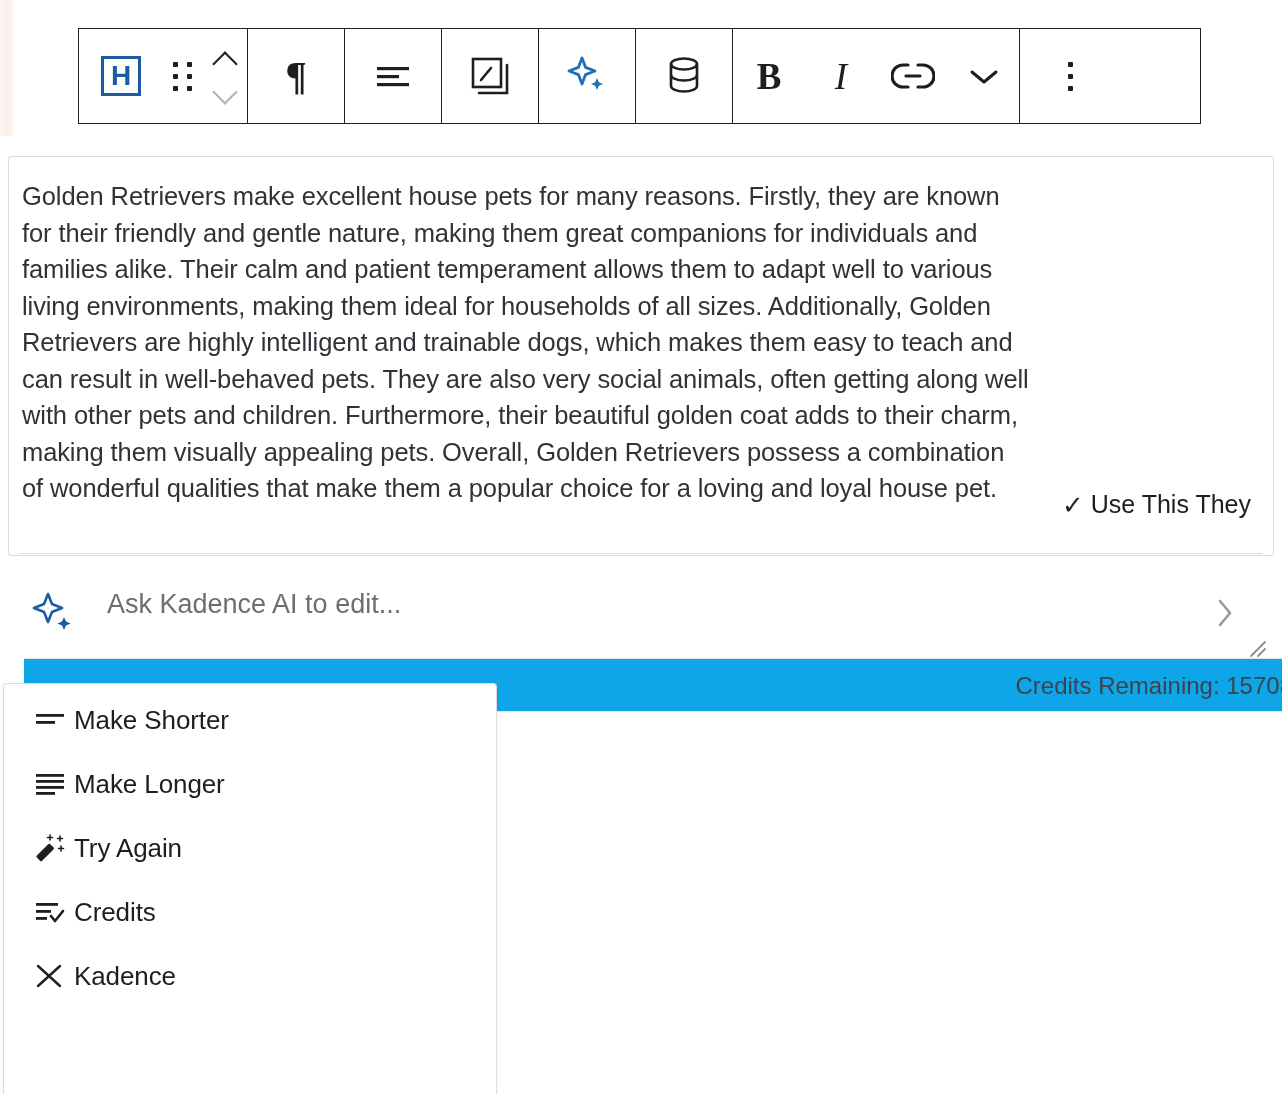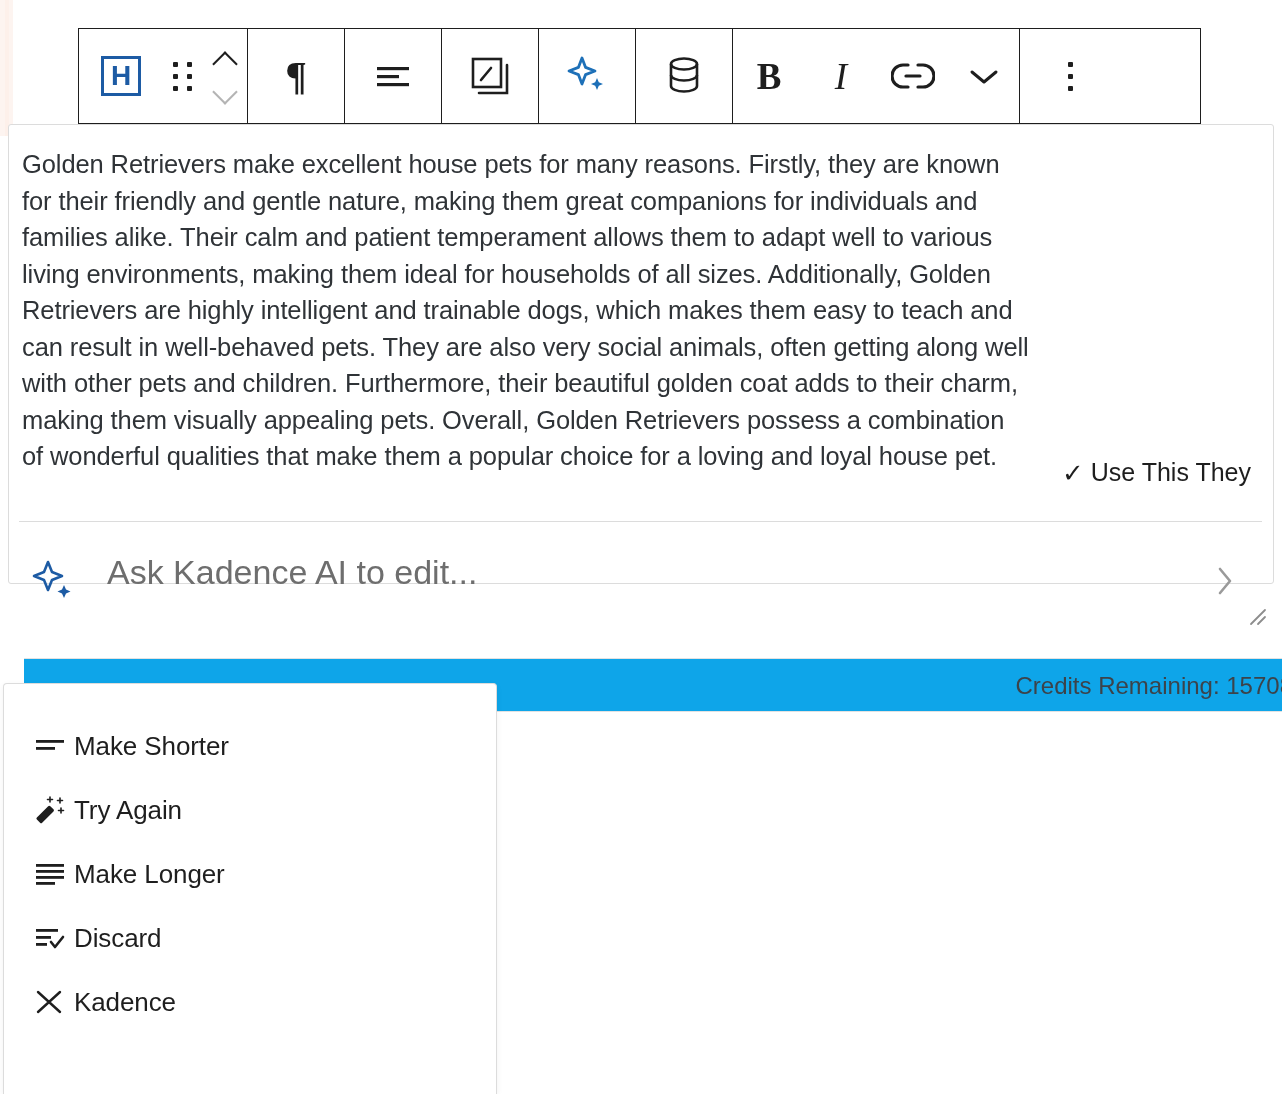--- a/index.html
+++ b/index.html
@@ -71,21 +71,21 @@
 
   .pilcrow { font-size: 40px; line-height: 1; font-family: "Liberation Serif", serif; font-weight: 700; }
   .bold-b  { font-size: 37px; font-weight: 700; line-height: 1; font-family: "Liberation Serif", serif; }
   .ital-i  { font-size: 37px; font-style: italic; line-height: 1; font-family: "Liberation Serif", serif; }
 
   .kebab { display: flex; flex-direction: column; gap: 7px; }
   .kebab i { width: 5px; height: 5px; background: #1e1e1e; border-radius: 1px; display: block; }
 
   
   .content-panel {
-    position: absolute; left: 8px; top: 124px; width: 1266px; height: 460px;
+    position: absolute; left: 8px; top: 156px; width: 1266px; height: 400px;
     background: #ffffff;
     border: 1px solid #dcdcdc;
     border-radius: 3px;
   }
   .gen-text {
     position: absolute; left: 13px; top: 21px; width: 1010px;
     font-size: 25.5px; line-height: 36.5px; color: #2f3337;
     letter-spacing: -0.1px;
   }
   .use-copy {
@@ -102,21 +102,21 @@
 
   .ask-row {
     position: absolute; left: 0; top: 397px; width: 100%; height: 108px;
   }
   .spark-icon {
     position: absolute; left: 22px; top: 36px; width: 46px; height: 46px;
   }
   .ask-input {
     position: absolute; left: 98px; top: 18px; width: 1080px; height: 64px;
     border: none; outline: none; background: transparent;
-    font-size: 34px; color: #1e1e1e;
+    font-size: 27px; color: #1e1e1e;
     font-family: "Liberation Sans", sans-serif;
   }
   .ask-input::placeholder { color: #6e6e6e; }
   .submit-chevron {
     position: absolute; right: 36px; top: 42px;
     width: 24px; height: 34px; cursor: pointer;
     background: none; border: none; color: #9a9a9a;
   }
   .resize-grip {
     position: absolute; right: 6px; bottom: 4px; width: 22px; height: 22px; color: #8d8d8d;
@@ -133,21 +133,21 @@
   }
 
   
   .dropdown {
     position: absolute; left: 3px; top: 683px; width: 494px; height: 411px;
     background: #ffffff;
     border: 1px solid #dcdcdc;
     border-bottom: none;
     border-radius: 4px 4px 0 0;
     box-shadow: 0 2px 6px rgba(0,0,0,0.06);
-    padding-top: 30px;
+    padding-top: 4px;
   }
   .menu-item {
     display: flex; align-items: center; height: 64px;
     padding: 0 26px 0 30px; cursor: pointer; position: relative;
     background: none; border: none; width: 100%; text-align: left;
     font-family: "Liberation Sans", sans-serif;
   }
   .menu-item .mi-ico {
     width: 40px; min-width: 40px; height: 34px; display: flex; align-items: center;
     color: #1e1e1e;
@@ -323,52 +323,52 @@
         <svg width="34" height="24" viewBox="0 0 34 24">
           <rect x="2" y="6" width="28" height="2.8" fill="currentColor"></rect>
           <rect x="2" y="13" width="19" height="2.8" fill="currentColor"></rect>
         </svg>
       </span>
       <span class="mi-label">Make Shorter</span>
     </button>
 
     <button class="menu-item">
       <span class="mi-ico">
+        <svg width="34" height="26" viewBox="0 0 34 26">
+          <rect x="2" y="3" width="28" height="2.8" fill="currentColor"></rect>
+          <rect x="2" y="9" width="28" height="2.8" fill="currentColor"></rect>
+          <rect x="2" y="15" width="28" height="2.8" fill="currentColor"></rect>
+          <rect x="2" y="21" width="19" height="2.8" fill="currentColor"></rect>
+        </svg>
+      </span>
+      <span class="mi-label">Make Longer</span>
+    </button>
+
+    <button class="menu-item">
+      <span class="mi-ico">
         <svg width="34" height="30" viewBox="0 0 34 30">
           <rect x="2" y="16" width="19" height="7.5" rx="1.5" fill="currentColor" transform="rotate(-45 11 20)"></rect>
           <path d="M16 2 L16 7 M13.5 4.5 L18.5 4.5" stroke="currentColor" stroke-width="1.6" stroke-linecap="round"></path>
           <path d="M26 3 L26 8 M23.5 5.5 L28.5 5.5" stroke="currentColor" stroke-width="1.6" stroke-linecap="round"></path>
           <path d="M27 13 L27 18 M24.5 15.5 L29.5 15.5" stroke="currentColor" stroke-width="1.6" stroke-linecap="round"></path>
         </svg>
       </span>
       <span class="mi-label">Try Again</span>
     </button>
 
     <button class="menu-item">
       <span class="mi-ico">
         <svg width="34" height="26" viewBox="0 0 34 26">
-          <rect x="2" y="3" width="28" height="2.8" fill="currentColor"></rect>
-          <rect x="2" y="9" width="28" height="2.8" fill="currentColor"></rect>
-          <rect x="2" y="15" width="28" height="2.8" fill="currentColor"></rect>
-          <rect x="2" y="21" width="19" height="2.8" fill="currentColor"></rect>
-        </svg>
-      </span>
-      <span class="mi-label">Make Longer</span>
-    </button>
-
-    <button class="menu-item">
-      <span class="mi-ico">
-        <svg width="34" height="26" viewBox="0 0 34 26">
           <rect x="2" y="4" width="22" height="2.8" fill="currentColor"></rect>
           <rect x="2" y="11" width="15" height="2.8" fill="currentColor"></rect>
           <rect x="2" y="18" width="11" height="2.8" fill="currentColor"></rect>
           <path d="M17 17 L21 22 L29 12" fill="none" stroke="currentColor" stroke-width="2.6" stroke-linecap="round" stroke-linejoin="round"></path>
         </svg>
       </span>
-      <span class="mi-label">Discard</span>
+      <span class="mi-label">Credits</span>
     </button>
 
 
     <button class="menu-item">
       <span class="mi-ico">
         <svg width="34" height="28" viewBox="0 0 34 28">
           <path d="M4 4 L26 24 M26 4 L4 24" stroke="currentColor" stroke-width="2.4" stroke-linecap="round"></path>
         </svg>
       </span>
       <span class="mi-label">Kadence</span>

